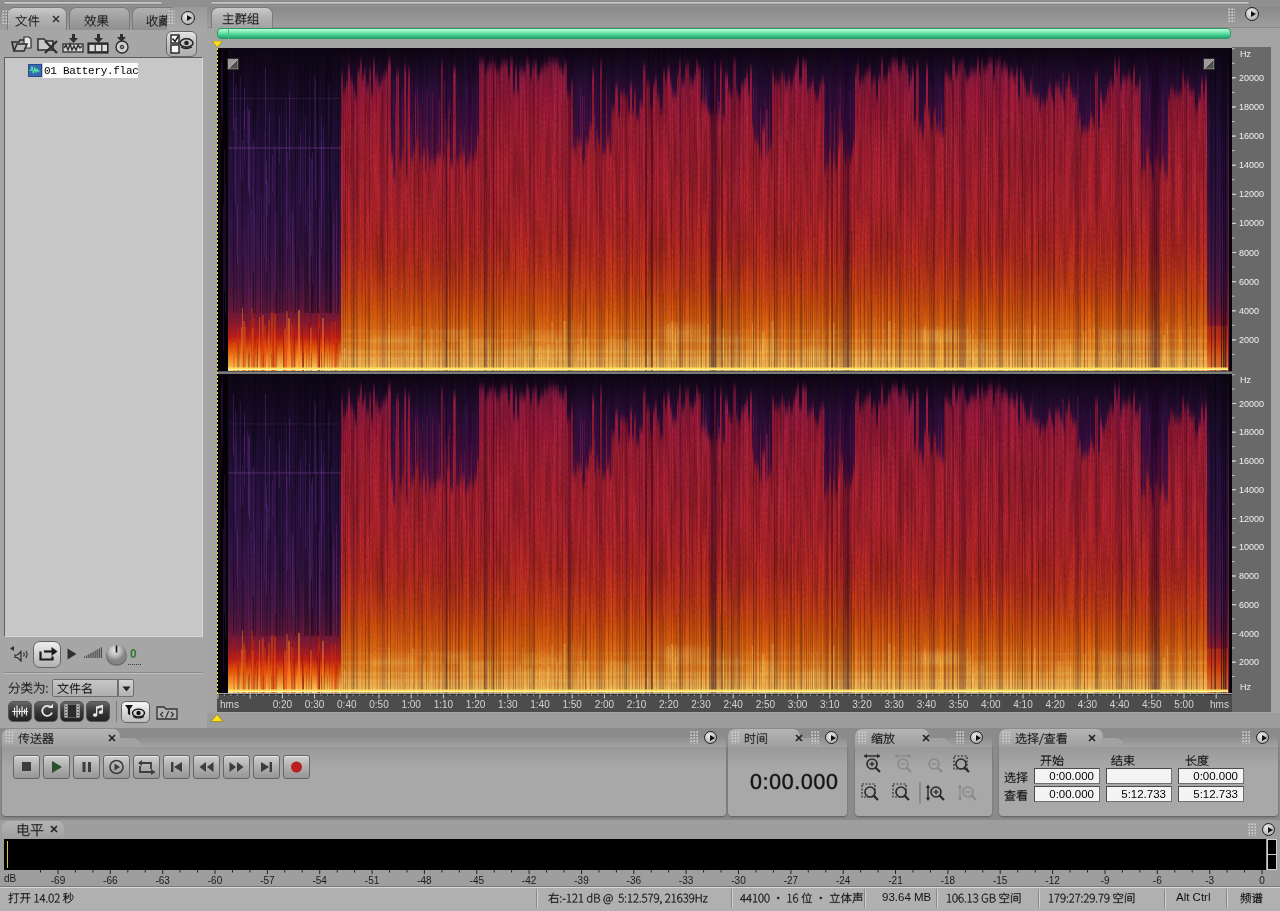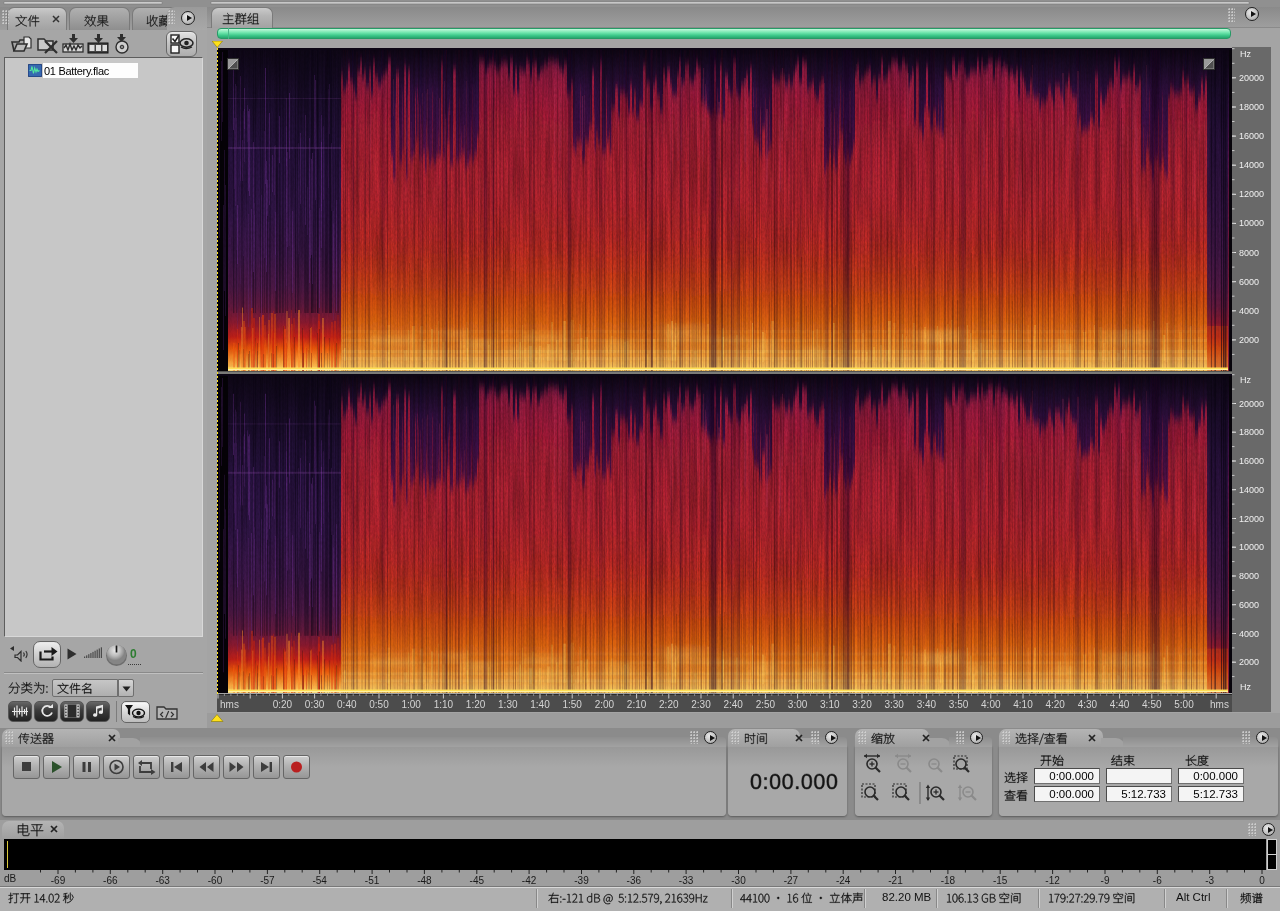--- a/index.html
+++ b/index.html
@@ -83,21 +83,21 @@
       <ellipse cx="16.5" cy="9" rx="6.5" ry="4.2" fill="none" stroke="#222" stroke-width="1.5"></ellipse>
       <circle cx="16.5" cy="9" r="2.3" fill="#222"></circle>
       <path d="M11 13 q5 3 11 0" fill="none" stroke="#222" stroke-width="1.3"></path>
   </svg>
 <div class="abs" style="left:4px;top:57px;width:199px;height:580px;background:#c7c7c7;border:1px solid #777;border-top-color:#5d5d5d;border-left-color:#5d5d5d;border-bottom-color:#d8d8d8;border-right-color:#d8d8d8;"></div>
 <svg class="abs" style="left:28px;top:64px" width="14" height="13" viewBox="0 0 14 13">
       <rect x="0" y="0" width="14" height="13" rx="2" fill="#3668b0" stroke="#16306a" stroke-width="1"></rect>
       <path d="M1.5 6.5 l1.5 0 l1 -4 l1.5 7 l1.2 -5.5 l1.3 4 l1 -3 l1 2.5 l1.5 -1" fill="none" stroke="#52e8a0" stroke-width="1.1"></path>
   </svg>
 <div class="abs" style="left:43px;top:63px;width:95px;height:15px;background:#fdfdfd;"></div>
-<div class="abs" style="left:44px;top:64.5px;font-size:11px;color:#000;font-family:Liberation Sans, sans-serif;font-weight:normal;letter-spacing:-0.3px;white-space:pre;">01 Battery.flac</div>
+<div class="abs" style="left:44px;top:64.5px;font-size:11px;color:#000;font-family:Liberation Mono, monospace;font-weight:normal;letter-spacing:-0.3px;white-space:pre;">01 Battery.flac</div>
 <svg class="abs" style="left:10px;top:646px" width="20" height="16" viewBox="0 0 20 16">
       <path d="M0 2.5 l4 2.5 v-5 z" fill="#2e2e2e"></path>
       <path d="M5 9 h2.5 l3.5 -3.5 v9.5 l-3.5 -3.5 H5 z" fill="none" stroke="#2e2e2e" stroke-width="1.2"></path>
       <path d="M13.5 6.5 q1.6 2 0 4 M15.8 5 q2.6 3 0 7" fill="none" stroke="#2e2e2e" stroke-width="1.1"></path>
   </svg>
 <div class="btn" style="left:33px;top:641px;width:28px;height:27px;border-radius:7px;background:linear-gradient(#efefef,#cfcfcf 50%,#b2b2b2)"></div>
 <svg class="abs" style="left:38px;top:646px" width="20" height="17" viewBox="0 0 20 17">
       <path d="M2.5 5.5 v8 h12 v-3" fill="none" stroke="#1a1a1a" stroke-width="2.2"></path>
       <path d="M6 5.5 h8.5" stroke="#1a1a1a" stroke-width="2.2"></path>
       <path d="M13.5 1 l6 4.5 l-6 4.5 z" fill="#1a1a1a"></path>
@@ -2326,21 +2326,21 @@
 <div class="abs" style="left:936px;top:889px;width:1px;height:19px;background:#888;box-shadow:1px 0 0 #d0d0d0;"></div>
 <div class="abs" style="left:1038px;top:889px;width:1px;height:19px;background:#888;box-shadow:1px 0 0 #d0d0d0;"></div>
 <div class="abs" style="left:1164px;top:889px;width:1px;height:19px;background:#888;box-shadow:1px 0 0 #d0d0d0;"></div>
 <div class="abs" style="left:1226px;top:889px;width:1px;height:19px;background:#888;box-shadow:1px 0 0 #d0d0d0;"></div>
 <svg style="position:absolute;left:548px;top:888.7px" width="160" height="17" viewBox="0 -13.3 160 17">
     <path fill="#111" stroke="#111" stroke-width="0.45" d="M0.8 -7.2H10.7V-6.9H0.8ZM3.4 -0.2H9.7V0.2H3.4ZM3.2 -4.3H9.8V0.8H9.5V-3.9H3.6V0.8H3.2ZM5.1 -9.6 5.4 -9.5Q5.1 -8.3 4.7 -7.2Q4.3 -6.1 3.8 -5.0Q3.2 -4.0 2.5 -3.1Q1.7 -2.2 0.7 -1.5Q0.7 -1.6 0.6 -1.6Q0.6 -1.7 0.6 -1.7Q0.5 -1.8 0.5 -1.8Q1.4 -2.5 2.2 -3.3Q2.9 -4.2 3.5 -5.2Q4.0 -6.2 4.4 -7.3Q4.8 -8.4 5.1 -9.6Z M12.8 -4.8Q12.7 -4.8 12.5 -4.9Q12.4 -5.0 12.4 -5.3Q12.4 -5.5 12.5 -5.7Q12.7 -5.8 12.8 -5.8Q13.0 -5.8 13.2 -5.7Q13.3 -5.5 13.3 -5.3Q13.3 -5.0 13.2 -4.9Q13.0 -4.8 12.8 -4.8ZM12.8 0.1Q12.7 0.1 12.5 0.0Q12.4 -0.1 12.4 -0.3Q12.4 -0.6 12.5 -0.7Q12.7 -0.9 12.8 -0.9Q13.0 -0.9 13.2 -0.7Q13.3 -0.6 13.3 -0.3Q13.3 -0.1 13.2 0.0Q13.0 0.1 12.8 0.1Z M14.7 -2.9V-3.3H17.4V-2.9Z M19.0 0.0V-0.4H20.9V-7.6H19.4V-7.9Q19.9 -7.9 20.3 -8.1Q20.7 -8.2 20.9 -8.3H21.3V-0.4H23.1V0.0Z M24.4 0.0V-0.3Q25.9 -1.5 26.8 -2.6Q27.7 -3.6 28.0 -4.5Q28.4 -5.4 28.4 -6.2Q28.4 -6.7 28.2 -7.1Q28.1 -7.6 27.7 -7.9Q27.3 -8.1 26.6 -8.1Q26.0 -8.1 25.5 -7.8Q25.0 -7.5 24.7 -7.0L24.4 -7.3Q24.8 -7.8 25.4 -8.2Q25.9 -8.5 26.6 -8.5Q27.4 -8.5 27.9 -8.2Q28.3 -7.9 28.6 -7.4Q28.9 -6.9 28.9 -6.2Q28.9 -5.2 28.4 -4.3Q28.0 -3.4 27.1 -2.4Q26.3 -1.4 25.1 -0.3Q25.4 -0.3 25.8 -0.4Q26.1 -0.4 26.5 -0.4H29.3V0.0Z M31.0 0.0V-0.4H32.9V-7.6H31.4V-7.9Q31.9 -7.9 32.3 -8.1Q32.7 -8.2 32.9 -8.3H33.3V-0.4H35.1V0.0Z M41.6 0.1Q40.8 0.1 40.3 -0.2Q39.7 -0.6 39.4 -1.3Q39.1 -2.0 39.1 -3.0Q39.1 -4.0 39.4 -4.7Q39.8 -5.4 40.4 -5.8Q41.0 -6.2 41.8 -6.2Q42.3 -6.2 42.8 -6.0Q43.2 -5.8 43.6 -5.5L43.6 -6.6V-9.1H44.0V0.0H43.7L43.6 -0.8H43.6Q43.2 -0.4 42.7 -0.1Q42.2 0.1 41.6 0.1ZM41.6 -0.2Q42.1 -0.2 42.6 -0.5Q43.1 -0.8 43.6 -1.3V-5.0Q43.1 -5.5 42.7 -5.6Q42.2 -5.8 41.8 -5.8Q41.1 -5.8 40.6 -5.5Q40.1 -5.1 39.8 -4.4Q39.5 -3.8 39.5 -3.0Q39.5 -2.2 39.7 -1.6Q40.0 -0.9 40.5 -0.6Q40.9 -0.2 41.6 -0.2Z M46.5 0.0V-8.3H48.7Q49.5 -8.3 50.1 -8.1Q50.7 -7.9 51.1 -7.5Q51.4 -7.0 51.4 -6.3Q51.4 -5.9 51.2 -5.5Q51.1 -5.2 50.8 -4.9Q50.5 -4.6 50.1 -4.5V-4.5Q50.9 -4.3 51.4 -3.8Q51.9 -3.3 51.9 -2.4Q51.9 -1.6 51.5 -1.1Q51.2 -0.6 50.5 -0.3Q49.8 0.0 48.8 0.0ZM46.9 -4.6H48.4Q49.8 -4.6 50.4 -5.1Q51.0 -5.5 51.0 -6.3Q51.0 -7.2 50.3 -7.6Q49.7 -8.0 48.5 -8.0H46.9ZM46.9 -0.4H48.7Q50.0 -0.4 50.7 -0.9Q51.5 -1.4 51.5 -2.4Q51.5 -3.4 50.8 -3.8Q50.0 -4.3 48.7 -4.3H46.9Z M59.9 1.8Q59.0 1.8 58.2 1.5Q57.4 1.2 56.9 0.7Q56.3 0.1 56.0 -0.7Q55.7 -1.5 55.7 -2.6Q55.7 -3.8 56.1 -4.8Q56.5 -5.8 57.2 -6.5Q57.9 -7.2 58.8 -7.6Q59.7 -8.0 60.6 -8.0Q61.8 -8.0 62.7 -7.5Q63.6 -7.0 64.1 -6.1Q64.5 -5.2 64.5 -4.0Q64.5 -3.2 64.3 -2.6Q64.1 -2.0 63.8 -1.6Q63.5 -1.2 63.1 -0.9Q62.7 -0.7 62.3 -0.7Q61.8 -0.7 61.5 -1.0Q61.1 -1.2 61.1 -1.7H61.1Q60.7 -1.3 60.3 -1.1Q59.9 -0.8 59.5 -0.8Q58.9 -0.8 58.5 -1.2Q58.1 -1.7 58.1 -2.5Q58.1 -3.0 58.2 -3.4Q58.4 -3.9 58.7 -4.4Q59.0 -4.8 59.4 -5.1Q59.9 -5.3 60.4 -5.3Q60.8 -5.3 61.0 -5.2Q61.3 -5.0 61.5 -4.7H61.5L61.6 -5.2H62.0L61.5 -2.9Q61.1 -1.1 62.3 -1.1Q62.7 -1.1 63.1 -1.4Q63.6 -1.8 63.9 -2.4Q64.1 -3.1 64.1 -4.0Q64.1 -4.8 63.9 -5.5Q63.7 -6.1 63.2 -6.6Q62.7 -7.1 62.1 -7.3Q61.4 -7.6 60.6 -7.6Q59.7 -7.6 58.9 -7.2Q58.1 -6.9 57.5 -6.2Q56.8 -5.6 56.4 -4.6Q56.1 -3.7 56.1 -2.6Q56.1 -1.7 56.3 -0.9Q56.6 -0.2 57.1 0.3Q57.6 0.9 58.3 1.1Q59.0 1.4 59.9 1.4Q60.5 1.4 61.1 1.3Q61.6 1.1 62.0 0.8L62.2 1.1Q61.7 1.5 61.1 1.6Q60.5 1.8 59.9 1.8ZM59.6 -1.2Q59.9 -1.2 60.2 -1.4Q60.6 -1.6 61.0 -2.1L61.4 -4.3Q61.1 -4.7 60.9 -4.8Q60.7 -4.9 60.4 -4.9Q60.0 -4.9 59.6 -4.7Q59.2 -4.5 59.0 -4.2Q58.8 -3.8 58.6 -3.4Q58.5 -2.9 58.5 -2.5Q58.5 -1.8 58.8 -1.5Q59.1 -1.2 59.6 -1.2Z M73.1 0.1Q72.5 0.1 72.0 -0.0Q71.5 -0.2 71.2 -0.4Q70.9 -0.7 70.6 -0.9L70.9 -1.2Q71.1 -1.0 71.4 -0.8Q71.7 -0.5 72.1 -0.4Q72.6 -0.2 73.1 -0.2Q73.7 -0.2 74.2 -0.5Q74.6 -0.8 74.9 -1.4Q75.2 -1.9 75.2 -2.6Q75.2 -3.7 74.7 -4.3Q74.1 -4.9 73.2 -4.9Q72.7 -4.9 72.3 -4.8Q72.0 -4.6 71.6 -4.4L71.3 -4.6L71.6 -8.3H75.2V-8.0H72.0L71.7 -4.9Q72.0 -5.1 72.4 -5.2Q72.7 -5.3 73.2 -5.3Q73.9 -5.3 74.4 -5.1Q75.0 -4.8 75.3 -4.2Q75.6 -3.6 75.6 -2.7Q75.6 -1.8 75.3 -1.1Q74.9 -0.5 74.3 -0.2Q73.7 0.1 73.1 0.1Z M77.6 -4.8Q77.4 -4.8 77.3 -4.9Q77.1 -5.0 77.1 -5.3Q77.1 -5.5 77.3 -5.7Q77.4 -5.8 77.6 -5.8Q77.8 -5.8 77.9 -5.7Q78.1 -5.5 78.1 -5.3Q78.1 -5.0 77.9 -4.9Q77.8 -4.8 77.6 -4.8ZM77.6 0.1Q77.4 0.1 77.3 0.0Q77.1 -0.1 77.1 -0.3Q77.1 -0.6 77.3 -0.7Q77.4 -0.9 77.6 -0.9Q77.8 -0.9 77.9 -0.7Q78.1 -0.6 78.1 -0.3Q78.1 -0.1 77.9 0.0Q77.8 0.1 77.6 0.1Z M80.0 0.0V-0.4H81.9V-7.6H80.5V-7.9Q80.9 -7.9 81.3 -8.1Q81.7 -8.2 82.0 -8.3H82.3V-0.4H84.1V0.0Z M85.4 0.0V-0.3Q86.9 -1.5 87.8 -2.6Q88.7 -3.6 89.1 -4.5Q89.5 -5.4 89.5 -6.2Q89.5 -6.7 89.3 -7.1Q89.1 -7.6 88.7 -7.9Q88.3 -8.1 87.6 -8.1Q87.1 -8.1 86.6 -7.8Q86.1 -7.5 85.7 -7.0L85.4 -7.3Q85.8 -7.8 86.4 -8.2Q86.9 -8.5 87.7 -8.5Q88.4 -8.5 88.9 -8.2Q89.4 -7.9 89.6 -7.4Q89.9 -6.9 89.9 -6.2Q89.9 -5.2 89.5 -4.3Q89.0 -3.4 88.2 -2.4Q87.3 -1.4 86.1 -0.3Q86.5 -0.3 86.8 -0.4Q87.2 -0.4 87.5 -0.4H90.3V0.0Z M92.2 0.1Q92.0 0.1 91.9 0.0Q91.8 -0.1 91.8 -0.3Q91.8 -0.6 91.9 -0.7Q92.0 -0.9 92.2 -0.9Q92.4 -0.9 92.5 -0.7Q92.7 -0.6 92.7 -0.3Q92.7 -0.1 92.5 0.0Q92.4 0.1 92.2 0.1Z M96.4 0.1Q95.7 0.1 95.3 -0.0Q94.8 -0.2 94.5 -0.4Q94.1 -0.7 93.9 -0.9L94.2 -1.2Q94.4 -1.0 94.7 -0.8Q95.0 -0.5 95.4 -0.4Q95.8 -0.2 96.4 -0.2Q97.0 -0.2 97.4 -0.5Q97.9 -0.8 98.2 -1.4Q98.5 -1.9 98.5 -2.6Q98.5 -3.7 97.9 -4.3Q97.4 -4.9 96.4 -4.9Q96.0 -4.9 95.6 -4.8Q95.3 -4.6 94.9 -4.4L94.6 -4.6L94.9 -8.3H98.5V-8.0H95.2L95.0 -4.9Q95.3 -5.1 95.7 -5.2Q96.0 -5.3 96.5 -5.3Q97.2 -5.3 97.7 -5.1Q98.3 -4.8 98.6 -4.2Q98.9 -3.6 98.9 -2.7Q98.9 -1.8 98.6 -1.1Q98.2 -0.5 97.6 -0.2Q97.0 0.1 96.4 0.1Z M102.0 0.0Q102.0 -1.3 102.2 -2.4Q102.3 -3.4 102.6 -4.4Q102.9 -5.3 103.4 -6.2Q103.8 -7.1 104.4 -8.0H100.1V-8.3H105.0V-8.1Q104.3 -7.1 103.8 -6.2Q103.3 -5.2 103.0 -4.3Q102.7 -3.3 102.6 -2.3Q102.5 -1.2 102.4 0.0Z M108.0 0.1Q107.4 0.1 107.0 -0.1Q106.6 -0.3 106.3 -0.6L106.5 -0.9Q106.8 -0.6 107.2 -0.4Q107.6 -0.2 108.0 -0.2Q108.5 -0.2 108.9 -0.5Q109.4 -0.7 109.7 -1.2Q110.0 -1.7 110.2 -2.6Q110.4 -3.4 110.4 -4.7Q110.4 -5.7 110.2 -6.5Q110.0 -7.2 109.5 -7.7Q109.0 -8.1 108.2 -8.1Q107.7 -8.1 107.4 -7.8Q107.0 -7.5 106.7 -7.0Q106.5 -6.5 106.5 -5.9Q106.5 -5.2 106.7 -4.7Q106.9 -4.2 107.3 -3.9Q107.7 -3.6 108.3 -3.6Q108.8 -3.6 109.4 -3.9Q109.9 -4.2 110.5 -5.0L110.5 -4.4Q110.2 -4.1 109.8 -3.8Q109.5 -3.6 109.1 -3.4Q108.7 -3.2 108.3 -3.2Q107.6 -3.2 107.1 -3.5Q106.6 -3.9 106.4 -4.4Q106.1 -5.0 106.1 -5.9Q106.1 -6.6 106.4 -7.2Q106.7 -7.8 107.2 -8.2Q107.7 -8.5 108.2 -8.5Q108.9 -8.5 109.3 -8.2Q109.8 -8.0 110.2 -7.5Q110.5 -7.0 110.7 -6.3Q110.8 -5.6 110.8 -4.7Q110.8 -3.3 110.6 -2.4Q110.4 -1.5 110.0 -0.9Q109.6 -0.4 109.1 -0.1Q108.5 0.1 108.0 0.1Z M112.3 1.9 112.1 1.6Q112.5 1.4 112.8 1.0Q113.1 0.6 113.1 0.0L112.9 -0.7L113.3 -0.1Q113.2 0.0 113.1 0.0Q113.0 0.1 112.9 0.1Q112.7 0.1 112.6 -0.0Q112.4 -0.2 112.4 -0.4Q112.4 -0.6 112.6 -0.7Q112.7 -0.9 112.9 -0.9Q113.2 -0.9 113.3 -0.6Q113.5 -0.4 113.5 -0.1Q113.5 0.6 113.1 1.1Q112.8 1.6 112.3 1.9Z M117.2 0.0V-0.3Q118.7 -1.5 119.6 -2.6Q120.5 -3.6 120.9 -4.5Q121.3 -5.4 121.3 -6.2Q121.3 -6.7 121.1 -7.1Q120.9 -7.6 120.5 -7.9Q120.1 -8.1 119.5 -8.1Q118.9 -8.1 118.4 -7.8Q117.9 -7.5 117.5 -7.0L117.2 -7.3Q117.7 -7.8 118.2 -8.2Q118.7 -8.5 119.5 -8.5Q120.2 -8.5 120.7 -8.2Q121.2 -7.9 121.5 -7.4Q121.7 -6.9 121.7 -6.2Q121.7 -5.2 121.3 -4.3Q120.8 -3.4 120.0 -2.4Q119.1 -1.4 117.9 -0.3Q118.3 -0.3 118.6 -0.4Q119.0 -0.4 119.3 -0.4H122.1V0.0Z M123.8 0.0V-0.4H125.7V-7.6H124.3V-7.9Q124.7 -7.9 125.1 -8.1Q125.5 -8.2 125.8 -8.3H126.1V-0.4H127.9V0.0Z M132.0 0.1Q131.4 0.1 130.9 -0.1Q130.4 -0.4 130.1 -0.9Q129.8 -1.4 129.6 -2.2Q129.4 -2.9 129.4 -3.9Q129.4 -5.2 129.6 -6.1Q129.9 -7.0 130.3 -7.5Q130.7 -8.0 131.2 -8.3Q131.8 -8.5 132.3 -8.5Q132.9 -8.5 133.3 -8.3Q133.7 -8.1 134.0 -7.7L133.7 -7.5Q133.4 -7.8 133.1 -8.0Q132.7 -8.1 132.3 -8.1Q131.7 -8.1 131.1 -7.7Q130.5 -7.3 130.2 -6.4Q129.8 -5.5 129.8 -3.9Q129.8 -2.8 130.1 -2.0Q130.3 -1.2 130.8 -0.7Q131.3 -0.2 132.0 -0.2Q132.5 -0.2 132.9 -0.5Q133.3 -0.8 133.5 -1.4Q133.7 -1.9 133.7 -2.5Q133.7 -3.1 133.5 -3.6Q133.4 -4.2 133.0 -4.5Q132.5 -4.7 131.9 -4.7Q131.4 -4.7 130.9 -4.4Q130.3 -4.1 129.8 -3.4V-3.9Q130.1 -4.3 130.4 -4.5Q130.8 -4.8 131.1 -5.0Q131.5 -5.1 131.9 -5.1Q132.6 -5.1 133.1 -4.8Q133.6 -4.5 133.9 -3.9Q134.2 -3.3 134.2 -2.5Q134.2 -1.7 133.9 -1.1Q133.6 -0.5 133.1 -0.2Q132.6 0.1 132.0 0.1Z M137.6 0.1Q137.0 0.1 136.5 -0.0Q136.0 -0.2 135.7 -0.5Q135.3 -0.7 135.1 -1.0L135.3 -1.3Q135.7 -0.9 136.2 -0.6Q136.8 -0.2 137.6 -0.2Q138.2 -0.2 138.6 -0.5Q139.1 -0.7 139.3 -1.1Q139.6 -1.6 139.6 -2.2Q139.6 -2.8 139.3 -3.2Q139.0 -3.7 138.4 -3.9Q137.7 -4.2 136.7 -4.2V-4.6Q137.7 -4.6 138.2 -4.8Q138.8 -5.1 139.0 -5.5Q139.3 -6.0 139.3 -6.5Q139.3 -7.2 138.8 -7.7Q138.4 -8.1 137.6 -8.1Q137.0 -8.1 136.5 -7.9Q136.0 -7.6 135.7 -7.2L135.4 -7.5Q135.8 -7.9 136.3 -8.2Q136.9 -8.5 137.6 -8.5Q138.2 -8.5 138.7 -8.3Q139.2 -8.0 139.4 -7.6Q139.7 -7.2 139.7 -6.5Q139.7 -5.7 139.3 -5.2Q138.8 -4.6 138.1 -4.4V-4.4Q138.7 -4.3 139.1 -4.0Q139.5 -3.7 139.8 -3.2Q140.0 -2.8 140.0 -2.2Q140.0 -1.5 139.7 -1.0Q139.4 -0.4 138.8 -0.1Q138.3 0.1 137.6 0.1Z M143.1 0.1Q142.6 0.1 142.2 -0.1Q141.7 -0.3 141.4 -0.6L141.7 -0.9Q142.0 -0.6 142.4 -0.4Q142.7 -0.2 143.2 -0.2Q143.6 -0.2 144.1 -0.5Q144.5 -0.7 144.8 -1.2Q145.2 -1.7 145.4 -2.6Q145.6 -3.4 145.6 -4.7Q145.6 -5.7 145.3 -6.5Q145.1 -7.2 144.6 -7.7Q144.1 -8.1 143.4 -8.1Q142.9 -8.1 142.5 -7.8Q142.1 -7.5 141.9 -7.0Q141.7 -6.5 141.7 -5.9Q141.7 -5.2 141.9 -4.7Q142.0 -4.2 142.4 -3.9Q142.8 -3.6 143.5 -3.6Q144.0 -3.6 144.5 -3.9Q145.1 -4.2 145.6 -5.0L145.6 -4.4Q145.3 -4.1 145.0 -3.8Q144.6 -3.6 144.3 -3.4Q143.9 -3.2 143.4 -3.2Q142.7 -3.2 142.3 -3.5Q141.8 -3.9 141.5 -4.4Q141.2 -5.0 141.2 -5.9Q141.2 -6.6 141.5 -7.2Q141.8 -7.8 142.3 -8.2Q142.8 -8.5 143.4 -8.5Q144.0 -8.5 144.5 -8.2Q145.0 -8.0 145.3 -7.5Q145.6 -7.0 145.8 -6.3Q146.0 -5.6 146.0 -4.7Q146.0 -3.3 145.8 -2.4Q145.5 -1.5 145.1 -0.9Q144.7 -0.4 144.2 -0.1Q143.7 0.1 143.1 0.1Z M147.9 0.0V-8.3H148.4V-4.6H153.0V-8.3H153.4V0.0H153.0V-4.3H148.4V0.0Z M155.0 0.0V-0.2L158.7 -5.7H155.4V-6.1H159.3V-5.8L155.6 -0.4H159.4V0.0Z"></path>
   </svg>
 <svg style="position:absolute;left:740px;top:888.7px" width="124" height="17" viewBox="0 -13.3 124 17">
     <path fill="#111" stroke="#111" stroke-width="0.45" d="M3.9 0.0V-6.3Q3.9 -6.5 4.0 -6.9Q4.0 -7.3 4.0 -7.6H3.9Q3.8 -7.3 3.6 -7.0Q3.5 -6.7 3.3 -6.5L0.8 -2.8H5.6V-2.4H0.2V-2.7L4.1 -8.3H4.3V0.0Z M9.9 0.0V-6.3Q9.9 -6.5 10.0 -6.9Q10.0 -7.3 10.0 -7.6H9.9Q9.8 -7.3 9.6 -7.0Q9.5 -6.7 9.3 -6.5L6.8 -2.8H11.6V-2.4H6.2V-2.7L10.1 -8.3H10.3V0.0Z M13.1 0.0V-0.4H15.0V-7.6H13.5V-7.9Q14.0 -7.9 14.4 -8.1Q14.8 -8.2 15.0 -8.3H15.4V-0.4H17.2V0.0Z M21.0 0.1Q20.2 0.1 19.7 -0.3Q19.2 -0.8 18.9 -1.8Q18.6 -2.7 18.6 -4.2Q18.6 -5.7 18.9 -6.6Q19.2 -7.6 19.7 -8.0Q20.2 -8.5 21.0 -8.5Q21.7 -8.5 22.2 -8.0Q22.8 -7.6 23.0 -6.6Q23.3 -5.7 23.3 -4.2Q23.3 -2.7 23.0 -1.8Q22.8 -0.8 22.2 -0.3Q21.7 0.1 21.0 0.1ZM21.0 -0.2Q21.6 -0.2 22.0 -0.7Q22.4 -1.1 22.7 -2.0Q22.9 -2.9 22.9 -4.2Q22.9 -5.5 22.7 -6.3Q22.4 -7.2 22.0 -7.7Q21.6 -8.1 21.0 -8.1Q20.4 -8.1 20.0 -7.7Q19.5 -7.2 19.3 -6.3Q19.0 -5.5 19.0 -4.2Q19.0 -2.9 19.3 -2.0Q19.5 -1.1 20.0 -0.7Q20.4 -0.2 21.0 -0.2Z M27.0 0.1Q26.2 0.1 25.7 -0.3Q25.2 -0.8 24.9 -1.8Q24.6 -2.7 24.6 -4.2Q24.6 -5.7 24.9 -6.6Q25.2 -7.6 25.7 -8.0Q26.2 -8.5 27.0 -8.5Q27.7 -8.5 28.2 -8.0Q28.8 -7.6 29.0 -6.6Q29.3 -5.7 29.3 -4.2Q29.3 -2.7 29.0 -1.8Q28.8 -0.8 28.2 -0.3Q27.7 0.1 27.0 0.1ZM27.0 -0.2Q27.6 -0.2 28.0 -0.7Q28.4 -1.1 28.7 -2.0Q28.9 -2.9 28.9 -4.2Q28.9 -5.5 28.7 -6.3Q28.4 -7.2 28.0 -7.7Q27.6 -8.1 27.0 -8.1Q26.4 -8.1 25.9 -7.7Q25.5 -7.2 25.3 -6.3Q25.0 -5.5 25.0 -4.2Q25.0 -2.9 25.3 -2.0Q25.5 -1.1 25.9 -0.7Q26.4 -0.2 27.0 -0.2Z M38.2 -5.3Q38.5 -5.3 38.7 -5.2Q39.0 -5.1 39.1 -4.9Q39.2 -4.6 39.2 -4.4Q39.2 -4.1 39.1 -3.9Q39.0 -3.7 38.7 -3.5Q38.5 -3.4 38.2 -3.4Q38.0 -3.4 37.7 -3.5Q37.5 -3.7 37.4 -3.9Q37.3 -4.1 37.3 -4.4Q37.3 -4.6 37.4 -4.9Q37.5 -5.1 37.7 -5.2Q38.0 -5.3 38.2 -5.3Z M47.6 0.0V-0.4H49.5V-7.6H48.1V-7.9Q48.6 -7.9 48.9 -8.1Q49.3 -8.2 49.6 -8.3H49.9V-0.4H51.7V0.0Z M55.8 0.1Q55.2 0.1 54.7 -0.1Q54.2 -0.4 53.9 -0.9Q53.6 -1.4 53.4 -2.2Q53.2 -2.9 53.2 -3.9Q53.2 -5.2 53.5 -6.1Q53.7 -7.0 54.1 -7.5Q54.5 -8.0 55.1 -8.3Q55.6 -8.5 56.2 -8.5Q56.7 -8.5 57.1 -8.3Q57.5 -8.1 57.8 -7.7L57.5 -7.5Q57.3 -7.8 56.9 -8.0Q56.5 -8.1 56.1 -8.1Q55.5 -8.1 54.9 -7.7Q54.3 -7.3 54.0 -6.4Q53.6 -5.5 53.6 -3.9Q53.6 -2.8 53.9 -2.0Q54.1 -1.2 54.6 -0.7Q55.1 -0.2 55.8 -0.2Q56.3 -0.2 56.7 -0.5Q57.1 -0.8 57.3 -1.4Q57.5 -1.9 57.5 -2.5Q57.5 -3.1 57.4 -3.6Q57.2 -4.2 56.8 -4.5Q56.4 -4.7 55.7 -4.7Q55.2 -4.7 54.7 -4.4Q54.1 -4.1 53.6 -3.4V-3.9Q53.9 -4.3 54.2 -4.5Q54.6 -4.8 55.0 -5.0Q55.3 -5.1 55.7 -5.1Q56.4 -5.1 56.9 -4.8Q57.4 -4.5 57.7 -3.9Q58.0 -3.3 58.0 -2.5Q58.0 -1.7 57.7 -1.1Q57.4 -0.5 56.9 -0.2Q56.4 0.1 55.8 0.1Z M65.3 -7.3H71.4V-7.0H65.3ZM66.2 -5.9 66.5 -5.9Q66.7 -5.3 66.8 -4.6Q67.0 -3.9 67.1 -3.2Q67.2 -2.5 67.3 -1.9Q67.4 -1.3 67.4 -0.9L67.1 -0.8Q67.0 -1.2 66.9 -1.8Q66.9 -2.5 66.7 -3.2Q66.6 -3.9 66.5 -4.5Q66.3 -5.2 66.2 -5.9ZM70.1 -6.1 70.5 -6.0Q70.4 -5.3 70.2 -4.5Q70.1 -3.7 69.9 -2.8Q69.7 -2.0 69.5 -1.2Q69.3 -0.5 69.2 0.1L68.8 0.0Q69.0 -0.6 69.2 -1.3Q69.4 -2.1 69.6 -2.9Q69.7 -3.8 69.9 -4.6Q70.0 -5.4 70.1 -6.1ZM64.8 -0.0H72.0V0.3H64.8ZM67.8 -9.4 68.1 -9.5Q68.3 -9.1 68.4 -8.6Q68.6 -8.1 68.7 -7.7L68.3 -7.6Q68.3 -8.0 68.1 -8.5Q68.0 -9.0 67.8 -9.4ZM64.6 -9.5 65.0 -9.4Q64.6 -8.5 64.1 -7.5Q63.6 -6.6 63.0 -5.8Q62.4 -5.0 61.8 -4.4Q61.8 -4.4 61.7 -4.5Q61.7 -4.5 61.6 -4.6Q61.6 -4.6 61.5 -4.7Q62.2 -5.3 62.7 -6.0Q63.3 -6.8 63.8 -7.7Q64.3 -8.6 64.6 -9.5ZM63.4 -6.8 63.7 -7.1 63.7 -7.1V0.8H63.4Z M80.8 -5.3Q81.1 -5.3 81.3 -5.2Q81.5 -5.1 81.7 -4.9Q81.8 -4.6 81.8 -4.4Q81.8 -4.1 81.7 -3.9Q81.5 -3.7 81.3 -3.5Q81.1 -3.4 80.8 -3.4Q80.5 -3.4 80.3 -3.5Q80.1 -3.7 80.0 -3.9Q79.8 -4.1 79.8 -4.4Q79.8 -4.6 80.0 -4.9Q80.1 -5.1 80.3 -5.2Q80.5 -5.3 80.8 -5.3Z M90.3 -7.3H99.4V-6.9H90.3ZM89.8 -0.1H99.9V0.3H89.8ZM92.0 -6.0 92.4 -6.0Q92.6 -5.2 92.9 -4.3Q93.1 -3.3 93.3 -2.5Q93.5 -1.6 93.6 -0.9L93.3 -0.8Q93.2 -1.5 93.0 -2.4Q92.8 -3.3 92.5 -4.2Q92.3 -5.2 92.0 -6.0ZM97.3 -6.0 97.7 -6.0Q97.5 -5.3 97.3 -4.5Q97.0 -3.7 96.7 -2.8Q96.5 -2.0 96.2 -1.2Q95.9 -0.5 95.6 0.1L95.3 0.1Q95.6 -0.5 95.9 -1.3Q96.1 -2.1 96.4 -2.9Q96.7 -3.8 96.9 -4.6Q97.2 -5.4 97.3 -6.0ZM94.3 -9.4 94.6 -9.5Q94.7 -9.1 94.9 -8.6Q95.1 -8.1 95.2 -7.7L94.8 -7.6Q94.7 -8.0 94.6 -8.5Q94.4 -9.0 94.3 -9.4Z M103.8 -9.5 104.1 -9.4Q103.8 -8.5 103.4 -7.5Q102.9 -6.6 102.4 -5.8Q101.9 -5.0 101.4 -4.4Q101.4 -4.4 101.3 -4.5Q101.3 -4.5 101.2 -4.6Q101.2 -4.6 101.1 -4.7Q101.7 -5.3 102.2 -6.0Q102.7 -6.8 103.1 -7.7Q103.5 -8.6 103.8 -9.5ZM102.7 -6.8 103.0 -7.1 103.0 -7.1V0.8H102.7ZM107.4 -9.5H107.8V0.8H107.4ZM103.9 -7.0H111.5V-6.6H103.9ZM105.2 -1.9H109.9V-1.5H105.2ZM108.1 -6.8Q108.5 -5.8 109.0 -4.7Q109.6 -3.7 110.2 -2.8Q110.9 -2.0 111.6 -1.5Q111.6 -1.5 111.5 -1.4Q111.4 -1.3 111.3 -1.2Q110.6 -1.8 109.9 -2.6Q109.3 -3.5 108.7 -4.6Q108.2 -5.6 107.8 -6.7ZM107.1 -6.8 107.4 -6.7Q107.0 -5.6 106.5 -4.6Q105.9 -3.5 105.2 -2.6Q104.5 -1.8 103.8 -1.2Q103.8 -1.2 103.8 -1.3Q103.7 -1.3 103.7 -1.4Q103.6 -1.4 103.6 -1.5Q104.3 -2.0 104.9 -2.8Q105.6 -3.7 106.2 -4.7Q106.8 -5.8 107.1 -6.8Z M113.0 -8.5H122.7V-8.2H113.0ZM113.7 -6.6H122.2V-6.3H113.7ZM114.1 -2.4H121.8V-2.1H114.1ZM114.1 -5.1H121.9V-1.5H121.6V-4.8H114.1ZM114.0 -5.1H114.3V-3.5Q114.3 -3.0 114.3 -2.4Q114.2 -1.9 114.0 -1.3Q113.9 -0.7 113.6 -0.2Q113.3 0.4 112.8 0.9Q112.8 0.8 112.7 0.8Q112.7 0.7 112.6 0.7Q112.6 0.6 112.5 0.6Q113.2 0.0 113.5 -0.7Q113.8 -1.4 113.9 -2.2Q114.0 -2.9 114.0 -3.5ZM117.6 -9.6H118.0V-6.4H117.6ZM117.6 -5.0H118.0V-2.3H117.6Z"></path>
   </svg>
-<div class="abs" style="left:882px;top:891px;font-size:11.5px;color:#111;font-family:'Liberation Sans',sans-serif;font-weight:normal;letter-spacing:0;white-space:pre;">82.20 MB</div>
+<div class="abs" style="left:882px;top:891px;font-size:11.5px;color:#111;font-family:'Liberation Sans',sans-serif;font-weight:normal;letter-spacing:0;white-space:pre;">93.64 MB</div>
 <svg style="position:absolute;left:946px;top:888.7px" width="76" height="17" viewBox="0 -13.3 76 17">
     <path fill="#111" stroke="#111" stroke-width="0.45" d="M1.1 0.0V-0.4H3.0V-7.6H1.6V-7.9Q2.0 -7.9 2.4 -8.1Q2.8 -8.2 3.1 -8.3H3.4V-0.4H5.2V0.0Z M9.0 0.1Q8.3 0.1 7.7 -0.3Q7.2 -0.8 6.9 -1.8Q6.6 -2.7 6.6 -4.2Q6.6 -5.7 6.9 -6.6Q7.2 -7.6 7.7 -8.0Q8.3 -8.5 9.0 -8.5Q9.7 -8.5 10.3 -8.0Q10.8 -7.6 11.1 -6.6Q11.4 -5.7 11.4 -4.2Q11.4 -2.7 11.1 -1.8Q10.8 -0.8 10.3 -0.3Q9.7 0.1 9.0 0.1ZM9.0 -0.2Q9.6 -0.2 10.0 -0.7Q10.5 -1.1 10.7 -2.0Q10.9 -2.9 10.9 -4.2Q10.9 -5.5 10.7 -6.3Q10.5 -7.2 10.0 -7.7Q9.6 -8.1 9.0 -8.1Q8.4 -8.1 8.0 -7.7Q7.5 -7.2 7.3 -6.3Q7.0 -5.5 7.0 -4.2Q7.0 -2.9 7.3 -2.0Q7.5 -1.1 8.0 -0.7Q8.4 -0.2 9.0 -0.2Z M15.3 0.1Q14.7 0.1 14.2 -0.1Q13.7 -0.4 13.4 -0.9Q13.1 -1.4 12.9 -2.2Q12.7 -2.9 12.7 -3.9Q12.7 -5.2 12.9 -6.1Q13.2 -7.0 13.6 -7.5Q14.0 -8.0 14.5 -8.3Q15.1 -8.5 15.6 -8.5Q16.2 -8.5 16.6 -8.3Q17.0 -8.1 17.3 -7.7L17.0 -7.5Q16.7 -7.8 16.4 -8.0Q16.0 -8.1 15.6 -8.1Q15.0 -8.1 14.4 -7.7Q13.8 -7.3 13.5 -6.4Q13.1 -5.5 13.1 -3.9Q13.1 -2.8 13.4 -2.0Q13.6 -1.2 14.1 -0.7Q14.5 -0.2 15.3 -0.2Q15.8 -0.2 16.2 -0.5Q16.6 -0.8 16.8 -1.4Q17.0 -1.9 17.0 -2.5Q17.0 -3.1 16.8 -3.6Q16.6 -4.2 16.2 -4.5Q15.8 -4.7 15.2 -4.7Q14.7 -4.7 14.2 -4.4Q13.6 -4.1 13.1 -3.4V-3.9Q13.4 -4.3 13.7 -4.5Q14.0 -4.8 14.4 -5.0Q14.8 -5.1 15.2 -5.1Q15.9 -5.1 16.4 -4.8Q16.9 -4.5 17.2 -3.9Q17.4 -3.3 17.4 -2.5Q17.4 -1.7 17.1 -1.1Q16.8 -0.5 16.4 -0.2Q15.9 0.1 15.3 0.1Z M19.3 0.1Q19.1 0.1 19.0 0.0Q18.8 -0.1 18.8 -0.3Q18.8 -0.6 19.0 -0.7Q19.1 -0.9 19.3 -0.9Q19.5 -0.9 19.6 -0.7Q19.8 -0.6 19.8 -0.3Q19.8 -0.1 19.6 0.0Q19.5 0.1 19.3 0.1Z M21.7 0.0V-0.4H23.6V-7.6H22.2V-7.9Q22.7 -7.9 23.0 -8.1Q23.4 -8.2 23.7 -8.3H24.0V-0.4H25.8V0.0Z M29.5 0.1Q28.9 0.1 28.4 -0.0Q27.9 -0.2 27.6 -0.5Q27.3 -0.7 27.0 -1.0L27.3 -1.3Q27.6 -0.9 28.2 -0.6Q28.7 -0.2 29.6 -0.2Q30.1 -0.2 30.6 -0.5Q31.0 -0.7 31.3 -1.1Q31.5 -1.6 31.5 -2.2Q31.5 -2.8 31.2 -3.2Q30.9 -3.7 30.3 -3.9Q29.6 -4.2 28.6 -4.2V-4.6Q29.6 -4.6 30.2 -4.8Q30.7 -5.1 31.0 -5.5Q31.2 -6.0 31.2 -6.5Q31.2 -7.2 30.8 -7.7Q30.3 -8.1 29.5 -8.1Q28.9 -8.1 28.5 -7.9Q28.0 -7.6 27.6 -7.2L27.4 -7.5Q27.8 -7.9 28.3 -8.2Q28.8 -8.5 29.5 -8.5Q30.1 -8.5 30.6 -8.3Q31.1 -8.0 31.4 -7.6Q31.7 -7.2 31.7 -6.5Q31.7 -5.7 31.2 -5.2Q30.8 -4.6 30.1 -4.4V-4.4Q30.6 -4.3 31.0 -4.0Q31.4 -3.7 31.7 -3.2Q32.0 -2.8 32.0 -2.2Q32.0 -1.5 31.6 -1.0Q31.3 -0.4 30.8 -0.1Q30.2 0.1 29.5 0.1Z M39.4 0.1Q38.3 0.1 37.5 -0.4Q36.7 -0.9 36.3 -1.9Q35.9 -2.9 35.9 -4.2Q35.9 -5.2 36.1 -6.0Q36.4 -6.8 36.9 -7.3Q37.3 -7.9 38.0 -8.2Q38.7 -8.5 39.5 -8.5Q40.3 -8.5 40.9 -8.2Q41.4 -7.9 41.7 -7.5L41.5 -7.2Q41.1 -7.6 40.7 -7.8Q40.2 -8.1 39.5 -8.1Q38.5 -8.1 37.8 -7.6Q37.1 -7.1 36.7 -6.3Q36.3 -5.4 36.3 -4.2Q36.3 -3.0 36.7 -2.1Q37.1 -1.2 37.7 -0.7Q38.4 -0.3 39.4 -0.3Q40.0 -0.3 40.5 -0.4Q41.1 -0.6 41.4 -0.9V-3.7H39.3V-4.0H41.8V-0.8Q41.4 -0.4 40.8 -0.1Q40.2 0.1 39.4 0.1Z M44.0 0.0V-8.3H46.2Q47.0 -8.3 47.6 -8.1Q48.2 -7.9 48.6 -7.5Q48.9 -7.0 48.9 -6.3Q48.9 -5.9 48.8 -5.5Q48.6 -5.2 48.3 -4.9Q48.0 -4.6 47.6 -4.5V-4.5Q48.4 -4.3 48.9 -3.8Q49.4 -3.3 49.4 -2.4Q49.4 -1.6 49.1 -1.1Q48.7 -0.6 48.0 -0.3Q47.3 0.0 46.3 0.0ZM44.4 -4.6H45.9Q47.3 -4.6 47.9 -5.1Q48.5 -5.5 48.5 -6.3Q48.5 -7.2 47.9 -7.6Q47.2 -8.0 46.0 -8.0H44.4ZM44.4 -0.4H46.2Q47.5 -0.4 48.3 -0.9Q49.0 -1.4 49.0 -2.4Q49.0 -3.4 48.3 -3.8Q47.5 -4.3 46.2 -4.3H44.4Z M58.1 -3.6H58.5V0.3H58.1ZM53.6 -8.1H63.0V-6.0H62.7V-7.7H53.9V-5.7H53.6ZM54.5 -3.8H62.1V-3.5H54.5ZM53.5 0.1H63.1V0.4H53.5ZM59.3 -6.5 59.5 -6.7Q59.9 -6.5 60.4 -6.2Q60.9 -5.9 61.4 -5.6Q61.8 -5.3 62.2 -5.0Q62.7 -4.8 62.9 -4.5L62.7 -4.3Q62.5 -4.5 62.1 -4.8Q61.7 -5.1 61.2 -5.4Q60.7 -5.7 60.2 -6.0Q59.8 -6.3 59.3 -6.5ZM57.0 -6.8 57.3 -6.6Q56.9 -6.2 56.4 -5.8Q55.9 -5.3 55.3 -5.0Q54.7 -4.6 53.9 -4.2L53.7 -4.5Q54.8 -4.9 55.6 -5.6Q56.5 -6.2 57.0 -6.8ZM57.7 -9.5 58.0 -9.6Q58.2 -9.2 58.5 -8.7Q58.7 -8.2 58.9 -7.9L58.5 -7.8Q58.4 -8.1 58.2 -8.6Q57.9 -9.1 57.7 -9.5Z M65.3 -7.1H65.7V0.8H65.3ZM65.5 -9.2 65.7 -9.3Q66.0 -9.1 66.3 -8.8Q66.6 -8.5 66.8 -8.3Q67.1 -8.0 67.2 -7.8L66.9 -7.6Q66.8 -7.8 66.6 -8.1Q66.3 -8.4 66.0 -8.6Q65.8 -8.9 65.5 -9.2ZM68.2 -8.8H74.1V-8.5H68.2ZM73.9 -8.8H74.2V0.2Q74.2 0.4 74.2 0.6Q74.1 0.7 73.9 0.7Q73.8 0.8 73.4 0.8Q73.1 0.8 72.6 0.8Q72.6 0.7 72.5 0.6Q72.5 0.5 72.4 0.4Q72.9 0.4 73.2 0.4Q73.6 0.4 73.7 0.4Q73.8 0.4 73.9 0.4Q73.9 0.3 73.9 0.2ZM68.1 -3.6V-1.6H71.4V-3.6ZM68.1 -5.9V-3.9H71.4V-5.9ZM67.8 -6.2H71.8V-1.2H67.8Z"></path>
   </svg>
 <svg style="position:absolute;left:1048px;top:888.7px" width="87" height="17" viewBox="0 -13.3 87 17">
     <path fill="#111" stroke="#111" stroke-width="0.45" d="M1.1 0.0V-0.4H3.0V-7.6H1.6V-7.9Q2.0 -7.9 2.4 -8.1Q2.8 -8.2 3.1 -8.3H3.4V-0.4H5.2V0.0Z M8.4 0.0Q8.5 -1.3 8.6 -2.4Q8.8 -3.4 9.1 -4.4Q9.4 -5.3 9.8 -6.2Q10.3 -7.1 10.9 -8.0H6.5V-8.3H11.4V-8.1Q10.7 -7.1 10.2 -6.2Q9.7 -5.2 9.5 -4.3Q9.2 -3.3 9.1 -2.3Q8.9 -1.2 8.9 0.0Z M14.4 0.1Q13.9 0.1 13.5 -0.1Q13.0 -0.3 12.7 -0.6L13.0 -0.9Q13.3 -0.6 13.7 -0.4Q14.0 -0.2 14.5 -0.2Q15.0 -0.2 15.4 -0.5Q15.8 -0.7 16.1 -1.2Q16.5 -1.7 16.7 -2.6Q16.9 -3.4 16.9 -4.7Q16.9 -5.7 16.6 -6.5Q16.4 -7.2 15.9 -7.7Q15.4 -8.1 14.7 -8.1Q14.2 -8.1 13.8 -7.8Q13.4 -7.5 13.2 -7.0Q13.0 -6.5 13.0 -5.9Q13.0 -5.2 13.2 -4.7Q13.3 -4.2 13.7 -3.9Q14.1 -3.6 14.8 -3.6Q15.3 -3.6 15.8 -3.9Q16.4 -4.2 16.9 -5.0L16.9 -4.4Q16.6 -4.1 16.3 -3.8Q16.0 -3.6 15.6 -3.4Q15.2 -3.2 14.7 -3.2Q14.1 -3.2 13.6 -3.5Q13.1 -3.9 12.8 -4.4Q12.5 -5.0 12.5 -5.9Q12.5 -6.6 12.8 -7.2Q13.1 -7.8 13.6 -8.2Q14.1 -8.5 14.7 -8.5Q15.3 -8.5 15.8 -8.2Q16.3 -8.0 16.6 -7.5Q16.9 -7.0 17.1 -6.3Q17.3 -5.6 17.3 -4.7Q17.3 -3.3 17.1 -2.4Q16.8 -1.5 16.4 -0.9Q16.0 -0.4 15.5 -0.1Q15.0 0.1 14.4 0.1Z M19.3 -4.8Q19.1 -4.8 19.0 -4.9Q18.8 -5.0 18.8 -5.3Q18.8 -5.5 19.0 -5.7Q19.1 -5.8 19.3 -5.8Q19.5 -5.8 19.6 -5.7Q19.8 -5.5 19.8 -5.3Q19.8 -5.0 19.6 -4.9Q19.5 -4.8 19.3 -4.8ZM19.3 0.1Q19.1 0.1 19.0 0.0Q18.8 -0.1 18.8 -0.3Q18.8 -0.6 19.0 -0.7Q19.1 -0.9 19.3 -0.9Q19.5 -0.9 19.6 -0.7Q19.8 -0.6 19.8 -0.3Q19.8 -0.1 19.6 0.0Q19.5 0.1 19.3 0.1Z M21.2 0.0V-0.3Q22.6 -1.5 23.5 -2.6Q24.4 -3.6 24.8 -4.5Q25.2 -5.4 25.2 -6.2Q25.2 -6.7 25.0 -7.1Q24.8 -7.6 24.4 -7.9Q24.0 -8.1 23.4 -8.1Q22.8 -8.1 22.3 -7.8Q21.8 -7.5 21.4 -7.0L21.1 -7.3Q21.6 -7.8 22.1 -8.2Q22.7 -8.5 23.4 -8.5Q24.1 -8.5 24.6 -8.2Q25.1 -7.9 25.4 -7.4Q25.6 -6.9 25.6 -6.2Q25.6 -5.2 25.2 -4.3Q24.7 -3.4 23.9 -2.4Q23.1 -1.4 21.9 -0.3Q22.2 -0.3 22.5 -0.4Q22.9 -0.4 23.2 -0.4H26.0V0.0Z M29.0 0.0Q29.1 -1.3 29.3 -2.4Q29.4 -3.4 29.7 -4.4Q30.0 -5.3 30.4 -6.2Q30.9 -7.1 31.5 -8.0H27.2V-8.3H32.1V-8.1Q31.3 -7.1 30.9 -6.2Q30.4 -5.2 30.1 -4.3Q29.8 -3.3 29.7 -2.3Q29.6 -1.2 29.5 0.0Z M33.9 -4.8Q33.8 -4.8 33.6 -4.9Q33.5 -5.0 33.5 -5.3Q33.5 -5.5 33.6 -5.7Q33.8 -5.8 33.9 -5.8Q34.1 -5.8 34.3 -5.7Q34.4 -5.5 34.4 -5.3Q34.4 -5.0 34.3 -4.9Q34.1 -4.8 33.9 -4.8ZM33.9 0.1Q33.8 0.1 33.6 0.0Q33.5 -0.1 33.5 -0.3Q33.5 -0.6 33.6 -0.7Q33.8 -0.9 33.9 -0.9Q34.1 -0.9 34.3 -0.7Q34.4 -0.6 34.4 -0.3Q34.4 -0.1 34.3 0.0Q34.1 0.1 33.9 0.1Z M35.8 0.0V-0.3Q37.3 -1.5 38.2 -2.6Q39.1 -3.6 39.4 -4.5Q39.8 -5.4 39.8 -6.2Q39.8 -6.7 39.6 -7.1Q39.5 -7.6 39.1 -7.9Q38.7 -8.1 38.0 -8.1Q37.4 -8.1 36.9 -7.8Q36.4 -7.5 36.1 -7.0L35.8 -7.3Q36.2 -7.8 36.8 -8.2Q37.3 -8.5 38.0 -8.5Q38.8 -8.5 39.2 -8.2Q39.7 -7.9 40.0 -7.4Q40.3 -6.9 40.3 -6.2Q40.3 -5.2 39.8 -4.3Q39.4 -3.4 38.5 -2.4Q37.7 -1.4 36.5 -0.3Q36.8 -0.3 37.2 -0.4Q37.5 -0.4 37.9 -0.4H40.7V0.0Z M43.7 0.1Q43.1 0.1 42.7 -0.1Q42.3 -0.3 42.0 -0.6L42.3 -0.9Q42.6 -0.6 42.9 -0.4Q43.3 -0.2 43.8 -0.2Q44.2 -0.2 44.7 -0.5Q45.1 -0.7 45.4 -1.2Q45.8 -1.7 46.0 -2.6Q46.1 -3.4 46.1 -4.7Q46.1 -5.7 45.9 -6.5Q45.7 -7.2 45.2 -7.7Q44.7 -8.1 44.0 -8.1Q43.5 -8.1 43.1 -7.8Q42.7 -7.5 42.5 -7.0Q42.3 -6.5 42.3 -5.9Q42.3 -5.2 42.4 -4.7Q42.6 -4.2 43.0 -3.9Q43.4 -3.6 44.1 -3.6Q44.6 -3.6 45.1 -3.9Q45.7 -4.2 46.2 -5.0L46.2 -4.4Q45.9 -4.1 45.6 -3.8Q45.2 -3.6 44.8 -3.4Q44.5 -3.2 44.0 -3.2Q43.3 -3.2 42.8 -3.5Q42.3 -3.9 42.1 -4.4Q41.8 -5.0 41.8 -5.9Q41.8 -6.6 42.1 -7.2Q42.4 -7.8 42.9 -8.2Q43.4 -8.5 44.0 -8.5Q44.6 -8.5 45.1 -8.2Q45.6 -8.0 45.9 -7.5Q46.2 -7.0 46.4 -6.3Q46.6 -5.6 46.6 -4.7Q46.6 -3.3 46.3 -2.4Q46.1 -1.5 45.7 -0.9Q45.3 -0.4 44.8 -0.1Q44.3 0.1 43.7 0.1Z M48.6 0.1Q48.4 0.1 48.3 0.0Q48.1 -0.1 48.1 -0.3Q48.1 -0.6 48.3 -0.7Q48.4 -0.9 48.6 -0.9Q48.8 -0.9 48.9 -0.7Q49.0 -0.6 49.0 -0.3Q49.0 -0.1 48.9 0.0Q48.8 0.1 48.6 0.1Z M52.3 0.0Q52.4 -1.3 52.5 -2.4Q52.7 -3.4 53.0 -4.4Q53.3 -5.3 53.7 -6.2Q54.2 -7.1 54.8 -8.0H50.5V-8.3H55.4V-8.1Q54.6 -7.1 54.1 -6.2Q53.7 -5.2 53.4 -4.3Q53.1 -3.3 53.0 -2.3Q52.8 -1.2 52.8 0.0Z M58.4 0.1Q57.8 0.1 57.4 -0.1Q57.0 -0.3 56.6 -0.6L56.9 -0.9Q57.2 -0.6 57.6 -0.4Q58.0 -0.2 58.4 -0.2Q58.9 -0.2 59.3 -0.5Q59.7 -0.7 60.1 -1.2Q60.4 -1.7 60.6 -2.6Q60.8 -3.4 60.8 -4.7Q60.8 -5.7 60.6 -6.5Q60.3 -7.2 59.8 -7.7Q59.4 -8.1 58.6 -8.1Q58.1 -8.1 57.7 -7.8Q57.3 -7.5 57.1 -7.0Q56.9 -6.5 56.9 -5.9Q56.9 -5.2 57.1 -4.7Q57.3 -4.2 57.7 -3.9Q58.1 -3.6 58.7 -3.6Q59.2 -3.6 59.7 -3.9Q60.3 -4.2 60.8 -5.0L60.8 -4.4Q60.5 -4.1 60.2 -3.8Q59.9 -3.6 59.5 -3.4Q59.1 -3.2 58.7 -3.2Q58.0 -3.2 57.5 -3.5Q57.0 -3.9 56.7 -4.4Q56.5 -5.0 56.5 -5.9Q56.5 -6.6 56.8 -7.2Q57.1 -7.8 57.5 -8.2Q58.0 -8.5 58.6 -8.5Q59.2 -8.5 59.7 -8.2Q60.2 -8.0 60.5 -7.5Q60.9 -7.0 61.0 -6.3Q61.2 -5.6 61.2 -4.7Q61.2 -3.3 61.0 -2.4Q60.7 -1.5 60.3 -0.9Q59.9 -0.4 59.4 -0.1Q58.9 0.1 58.4 0.1Z M70.0 -3.6H70.4V0.3H70.0ZM65.5 -8.1H74.9V-6.0H74.6V-7.7H65.8V-5.7H65.5ZM66.4 -3.8H74.0V-3.5H66.4ZM65.4 0.1H75.0V0.4H65.4ZM71.2 -6.5 71.4 -6.7Q71.8 -6.5 72.3 -6.2Q72.8 -5.9 73.3 -5.6Q73.7 -5.3 74.1 -5.0Q74.5 -4.8 74.8 -4.5L74.6 -4.3Q74.3 -4.5 73.9 -4.8Q73.5 -5.1 73.1 -5.4Q72.6 -5.7 72.1 -6.0Q71.6 -6.3 71.2 -6.5ZM68.9 -6.8 69.2 -6.6Q68.8 -6.2 68.3 -5.8Q67.7 -5.3 67.1 -5.0Q66.5 -4.6 65.8 -4.2L65.6 -4.5Q66.7 -4.9 67.5 -5.6Q68.3 -6.2 68.9 -6.8ZM69.6 -9.5 69.9 -9.6Q70.1 -9.2 70.4 -8.7Q70.6 -8.2 70.7 -7.9L70.4 -7.8Q70.3 -8.1 70.0 -8.6Q69.8 -9.1 69.6 -9.5Z M77.2 -7.1H77.5V0.8H77.2ZM77.4 -9.2 77.6 -9.3Q77.9 -9.1 78.2 -8.8Q78.5 -8.5 78.7 -8.3Q78.9 -8.0 79.1 -7.8L78.8 -7.6Q78.7 -7.8 78.4 -8.1Q78.2 -8.4 77.9 -8.6Q77.6 -8.9 77.4 -9.2ZM80.1 -8.8H86.0V-8.5H80.1ZM85.8 -8.8H86.1V0.2Q86.1 0.4 86.1 0.6Q86.0 0.7 85.8 0.7Q85.7 0.8 85.3 0.8Q85.0 0.8 84.5 0.8Q84.4 0.7 84.4 0.6Q84.4 0.5 84.3 0.4Q84.8 0.4 85.1 0.4Q85.5 0.4 85.6 0.4Q85.7 0.4 85.7 0.4Q85.8 0.3 85.8 0.2ZM80.0 -3.6V-1.6H83.3V-3.6ZM80.0 -5.9V-3.9H83.3V-5.9ZM79.7 -6.2H83.6V-1.2H79.7Z"></path>
   </svg>
 <div class="abs" style="left:1176px;top:891px;font-size:11.5px;color:#111;font-family:'Liberation Sans',sans-serif;font-weight:normal;letter-spacing:0;white-space:pre;">Alt Ctrl</div>
 <svg style="position:absolute;left:1240px;top:888.7px" width="23" height="17" viewBox="0 -13.3 23 17">
     <path fill="#111" stroke="#111" stroke-width="0.45" d="M6.0 -8.8H10.8V-8.5H6.0ZM8.4 -8.7 8.8 -8.6Q8.6 -8.1 8.5 -7.7Q8.3 -7.2 8.2 -6.8L7.8 -7.0Q8.0 -7.3 8.2 -7.8Q8.3 -8.3 8.4 -8.7ZM6.4 -7.1H10.4V-1.6H10.1V-6.7H6.7V-1.6H6.4ZM8.2 -6.0H8.6Q8.6 -4.7 8.5 -3.7Q8.4 -2.7 8.3 -2.0Q8.1 -1.2 7.7 -0.7Q7.4 -0.2 6.8 0.2Q6.2 0.6 5.3 0.8Q5.3 0.8 5.2 0.7Q5.2 0.6 5.1 0.6Q6.0 0.3 6.5 -0.0Q7.1 -0.4 7.4 -0.9Q7.8 -1.4 8.0 -2.1Q8.1 -2.8 8.2 -3.8Q8.2 -4.8 8.2 -6.0ZM8.4 -1.1 8.7 -1.4Q9.1 -1.1 9.5 -0.7Q10.0 -0.4 10.4 -0.0Q10.8 0.3 11.0 0.6L10.8 0.8Q10.5 0.6 10.1 0.2Q9.7 -0.1 9.3 -0.5Q8.9 -0.8 8.4 -1.1ZM3.5 -7.9H5.5V-7.6H3.5ZM0.6 -5.8H5.8V-5.5H0.6ZM3.3 -9.6H3.6V-5.6H3.3ZM1.6 -8.5H1.9V-5.6H1.6ZM5.2 -4.4 5.5 -4.3Q5.2 -3.2 4.6 -2.2Q4.0 -1.2 3.1 -0.4Q2.2 0.4 1.0 0.9Q1.0 0.8 0.9 0.7Q0.9 0.6 0.8 0.6Q2.0 0.1 2.9 -0.6Q3.7 -1.3 4.3 -2.3Q4.9 -3.3 5.2 -4.4ZM1.9 -4.5 2.2 -4.4Q2.0 -3.7 1.6 -3.1Q1.3 -2.4 0.9 -1.9Q0.9 -2.0 0.8 -2.0Q0.8 -2.0 0.7 -2.1Q0.7 -2.1 0.6 -2.1Q1.0 -2.6 1.3 -3.2Q1.6 -3.8 1.9 -4.5ZM3.1 -5.5H3.4V-2.0H3.1Z M12.8 -8.9 13.0 -9.1Q13.3 -8.9 13.6 -8.5Q13.9 -8.2 14.1 -7.9Q14.4 -7.6 14.6 -7.4L14.3 -7.1Q14.1 -7.4 13.9 -7.7Q13.6 -8.0 13.3 -8.3Q13.0 -8.6 12.8 -8.9ZM13.6 0.5 13.6 0.1 13.8 -0.2 15.6 -1.3Q15.6 -1.3 15.7 -1.2Q15.7 -1.1 15.8 -1.0Q15.1 -0.6 14.7 -0.3Q14.3 -0.0 14.1 0.1Q13.9 0.3 13.8 0.3Q13.7 0.4 13.6 0.5ZM12.1 -5.9H14.1V-5.5H12.1ZM16.6 -9.4 16.9 -9.5Q17.1 -9.3 17.4 -8.9Q17.6 -8.5 17.7 -8.3L17.5 -8.1Q17.4 -8.3 17.1 -8.7Q16.9 -9.1 16.6 -9.4ZM20.3 -9.6 20.6 -9.4Q20.4 -9.0 20.1 -8.6Q19.9 -8.1 19.7 -7.8L19.4 -7.9Q19.6 -8.1 19.7 -8.4Q19.9 -8.7 20.0 -9.0Q20.2 -9.3 20.3 -9.6ZM15.3 -8.1H22.1V-7.7H15.3ZM17.5 -7.9H17.8V-4.8H17.5ZM19.4 -7.9H19.7V-4.8H19.4ZM14.9 -5.0H22.4V-4.6H14.9ZM15.5 -7.1 15.7 -7.2Q16.0 -6.9 16.3 -6.5Q16.6 -6.1 16.7 -5.8L16.5 -5.6Q16.3 -5.9 16.0 -6.3Q15.8 -6.8 15.5 -7.1ZM21.4 -7.2 21.7 -7.1Q21.5 -6.7 21.2 -6.2Q20.9 -5.8 20.7 -5.5L20.4 -5.6Q20.6 -5.8 20.8 -6.1Q21.0 -6.4 21.1 -6.7Q21.3 -7.0 21.4 -7.2ZM16.3 -3.7H21.2V0.8H20.8V-3.3H16.6V0.8H16.3ZM16.4 -2.0H21.0V-1.7H16.4ZM16.5 -0.3H21.0V0.1H16.5ZM13.6 0.5Q13.6 0.4 13.6 0.4Q13.5 0.3 13.5 0.3Q13.5 0.2 13.4 0.2Q13.5 0.1 13.7 -0.1Q13.9 -0.3 13.9 -0.6V-5.9H14.3V-0.1Q14.3 -0.1 14.2 -0.0Q14.1 0.0 14.0 0.1Q13.8 0.2 13.7 0.3Q13.6 0.4 13.6 0.5Z"></path>
   </svg>

